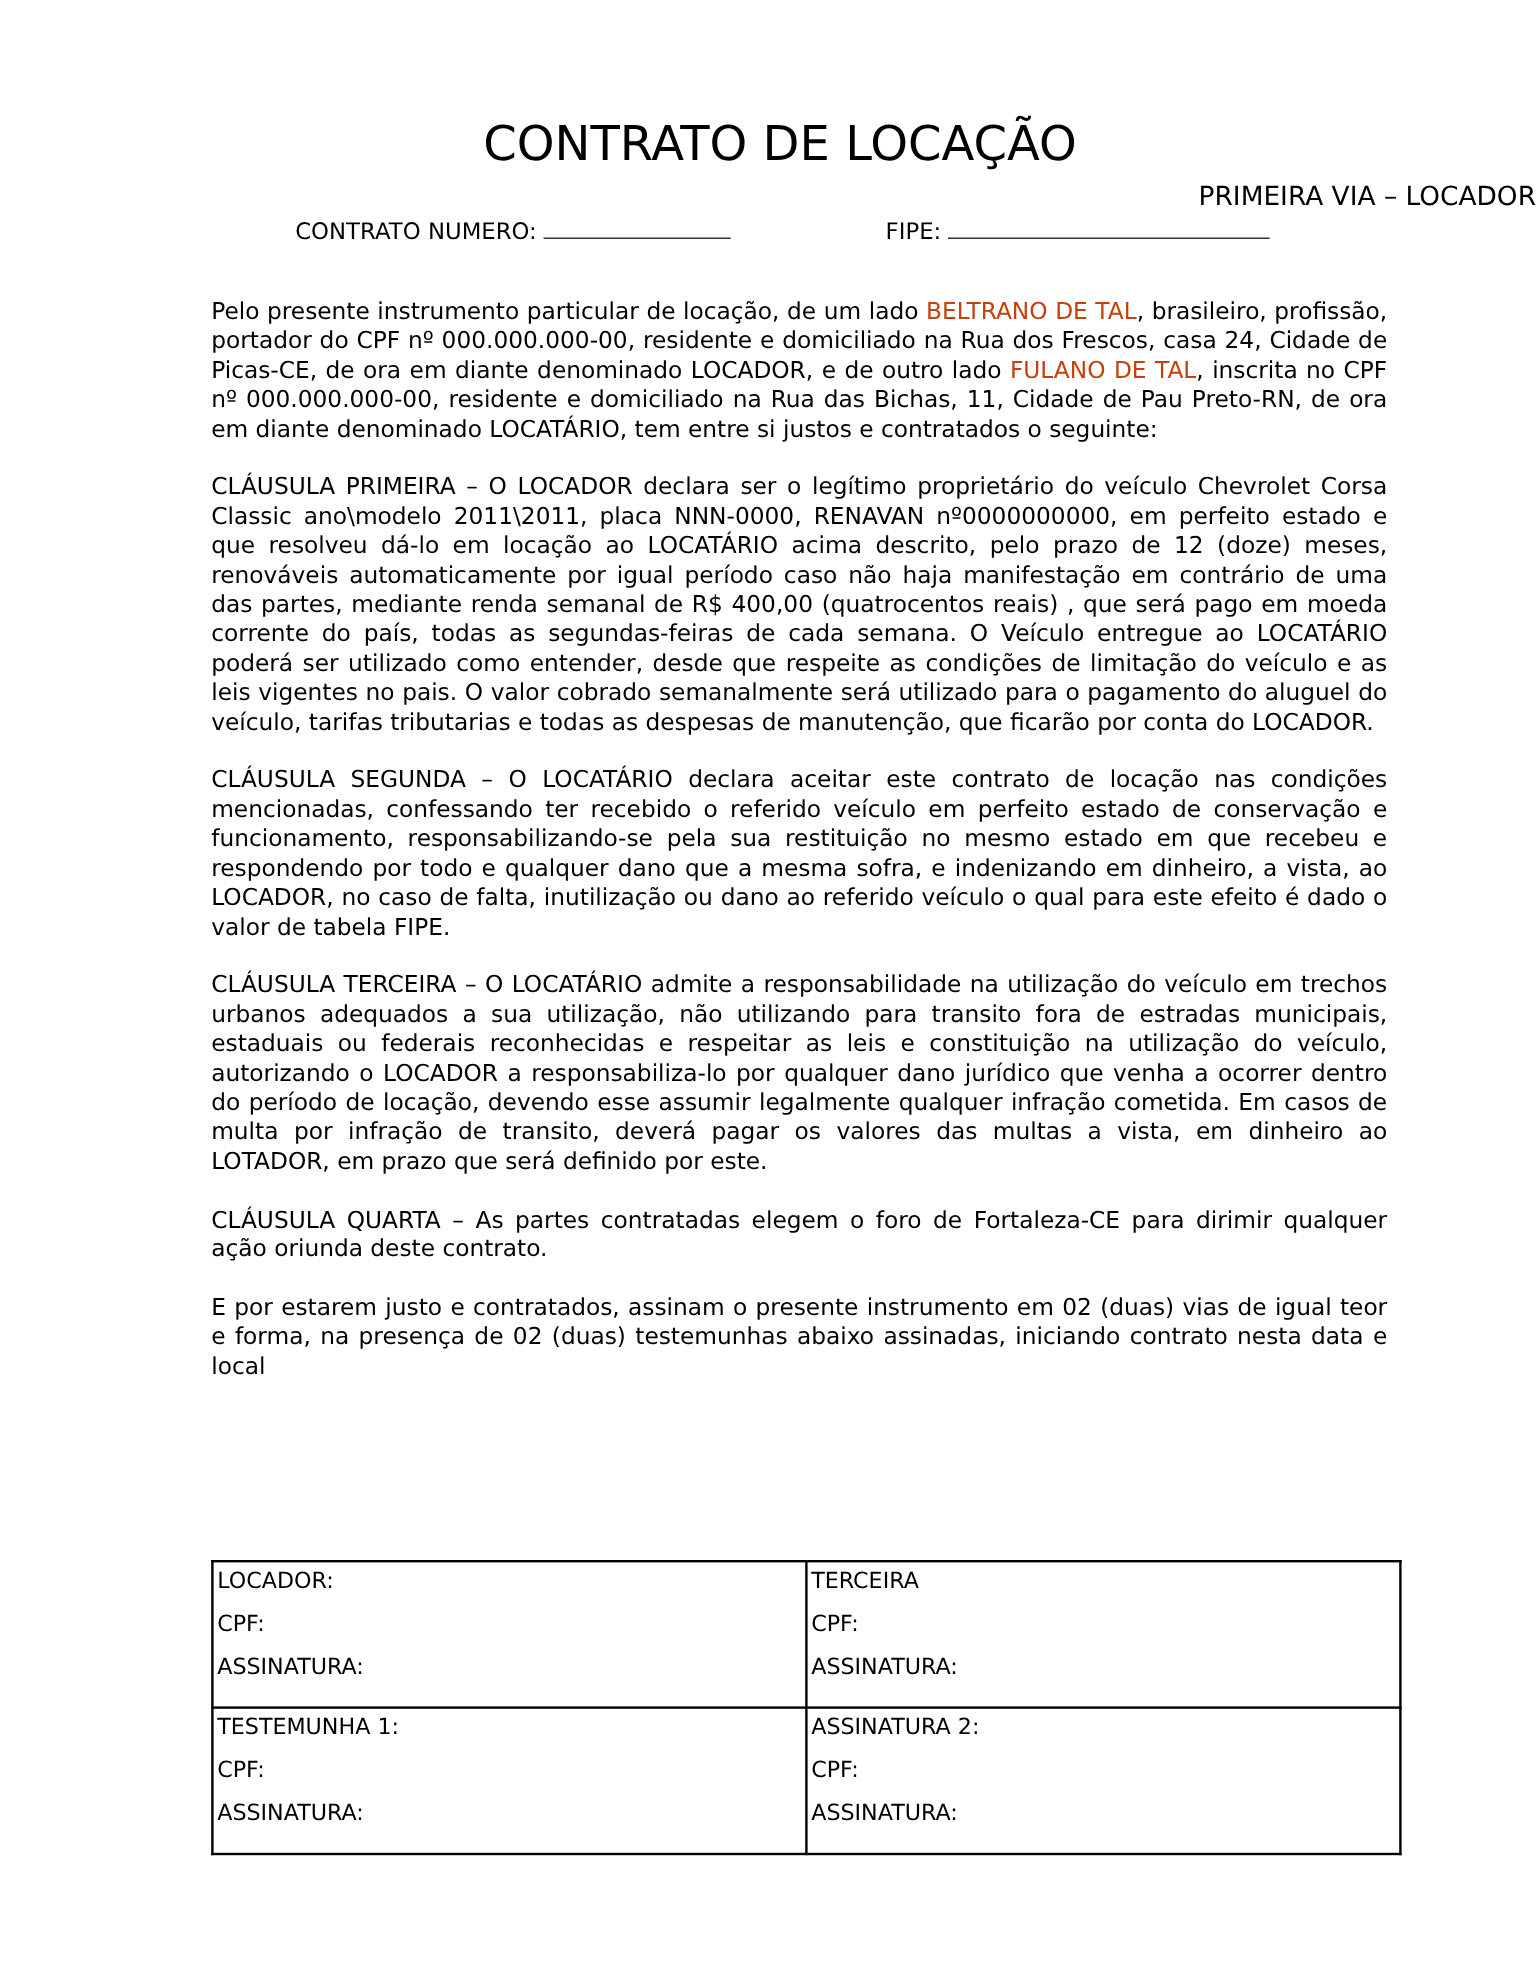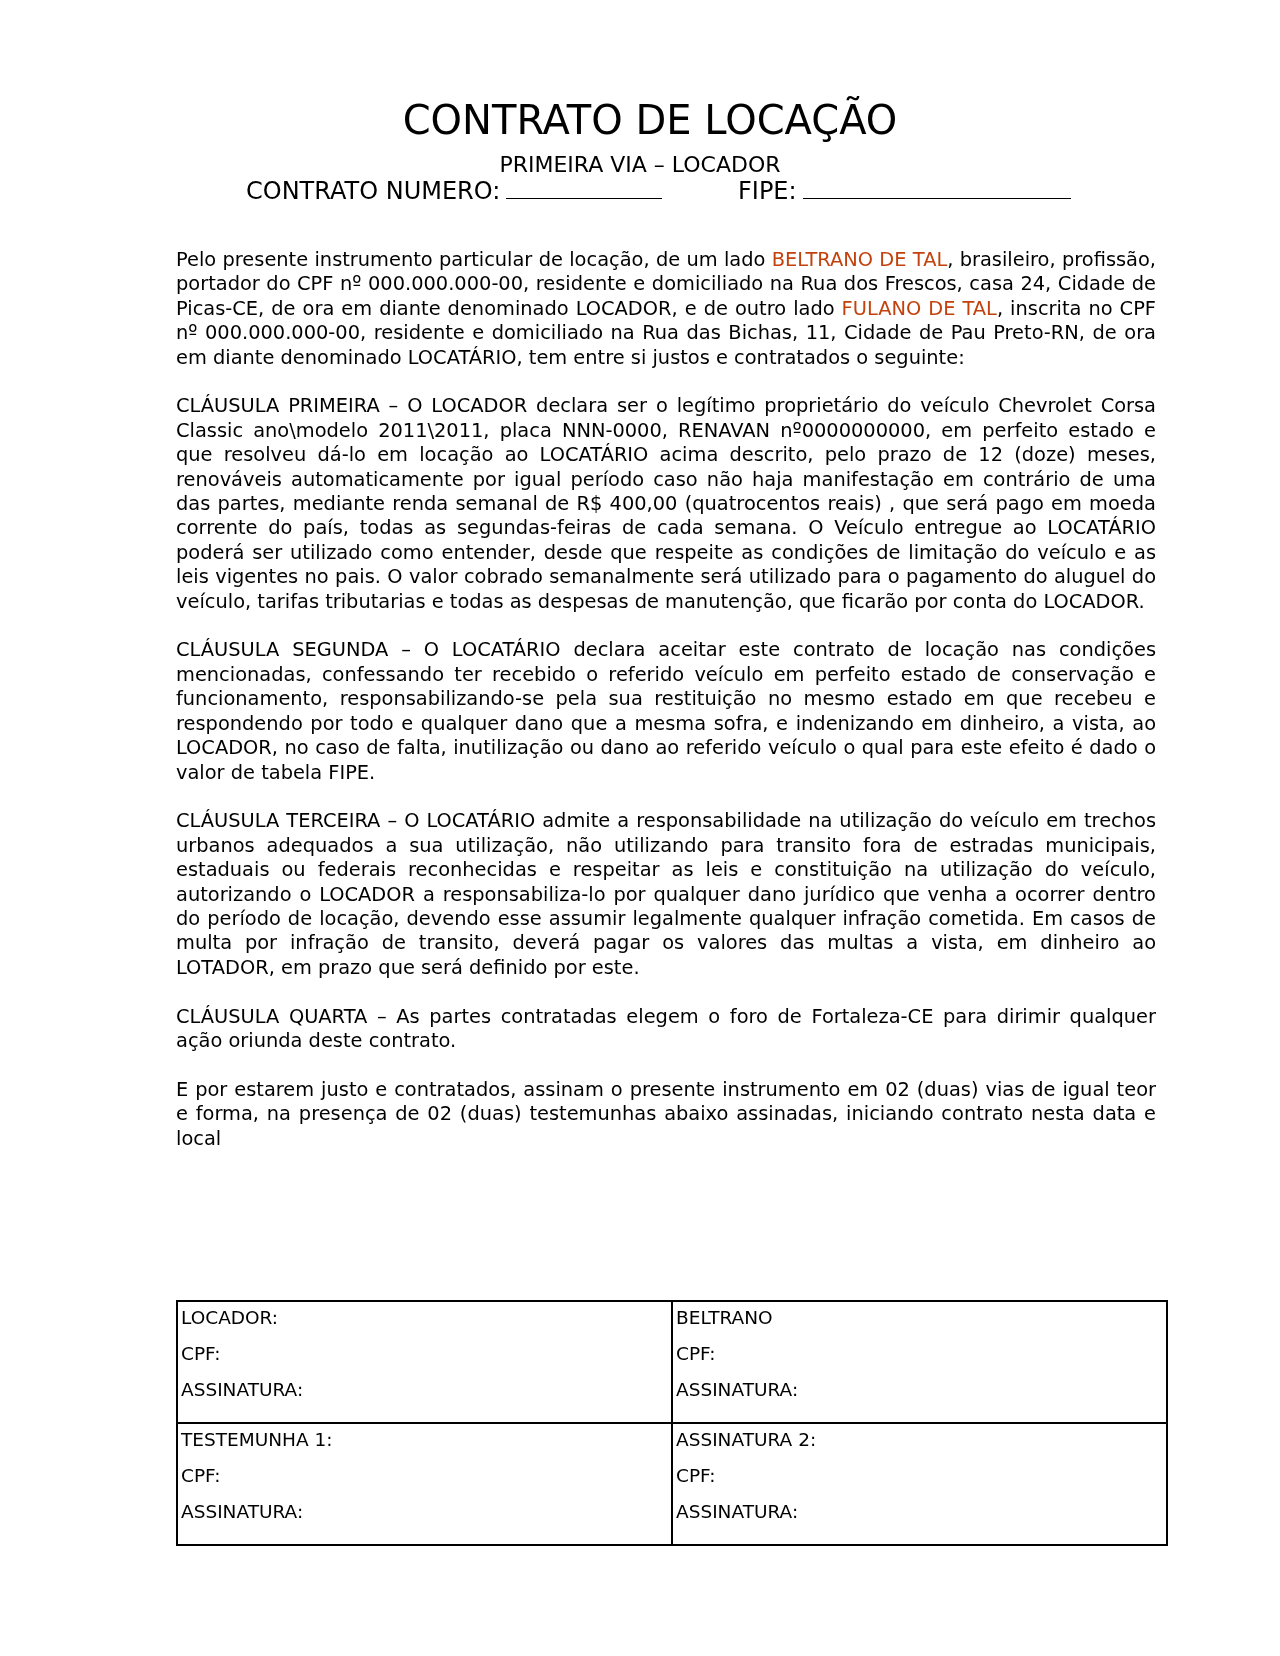--- a/index.html
+++ b/index.html
@@ -1,23 +1,23 @@
 <!DOCTYPE html>
 <html><head>
 <meta charset="utf-8">
 <style>
   html, body { margin: 0; padding: 0; background: #ffffff; }
   body { width: 1280px; height: 1656px; position: relative; overflow: hidden;
          font-family: "DejaVu Sans", sans-serif; color: #000; }
   .page { position: absolute; left: 0; top: 0; width: 1280px; height: 1656px; }
   .title { position: absolute; left: 0; width: 1280px; top: 96px; text-align: center;
            font-size: 40px; line-height: 48px; letter-spacing: 0px; margin-left: 10px; }
-  .subtitle { position: absolute; left: 0; width: 1280px; top: 152px; text-align: center;
+  .subtitle { position: absolute; left: 0; width: 1280px; top: 152px; text-align: right;
               font-size: 22px; line-height: 26px; }
-  .meta { position: absolute; top: 180px; font-size: 24px; line-height: 22px; }
+  .meta { position: absolute; top: 180px; font-size: 19px; line-height: 22px; }
   .meta .line { display: inline-block; border-bottom: 1.5px solid #000; height: 18px; vertical-align: baseline; margin-left: 6px; }
   .body { position: absolute; left: 176px; width: 980px; top: 248px; font-size: 19.4px; line-height: 24.4px; }
   .para { text-align: justify; margin: 0 0 24.4px 0; }
   .red { color: #c2410c; }
   .date-line { text-align: center; margin: 0; }
   .sig-table { position: absolute; left: 176px; top: 1300px; width: 992px; border-collapse: collapse; font-size: 18.5px; border-radius: 30px; }
   .sig-table td { border: 2px solid #000; vertical-align: top; padding: 2px 3px 10px 3px; width: 50%; }
   .sig-table .ln { height: 36px; line-height: 28px; }
 </style>
 </head>
@@ -48,21 +48,21 @@
 
   <table class="sig-table">
     <tbody>
         <tr>
       <td>
         <div class="ln">LOCADOR:</div>
         <div class="ln">CPF:</div>
         <div class="ln">ASSINATURA:</div>
       </td>
       <td>
-        <div class="ln">BELTRANO</div>
+        <div class="ln">TERCEIRA</div>
         <div class="ln">CPF:</div>
         <div class="ln">ASSINATURA:</div>
       </td>
     </tr>
     <tr>
       <td>
         <div class="ln">TESTEMUNHA 1:</div>
         <div class="ln">CPF:</div>
         <div class="ln">ASSINATURA:</div>
       </td>

